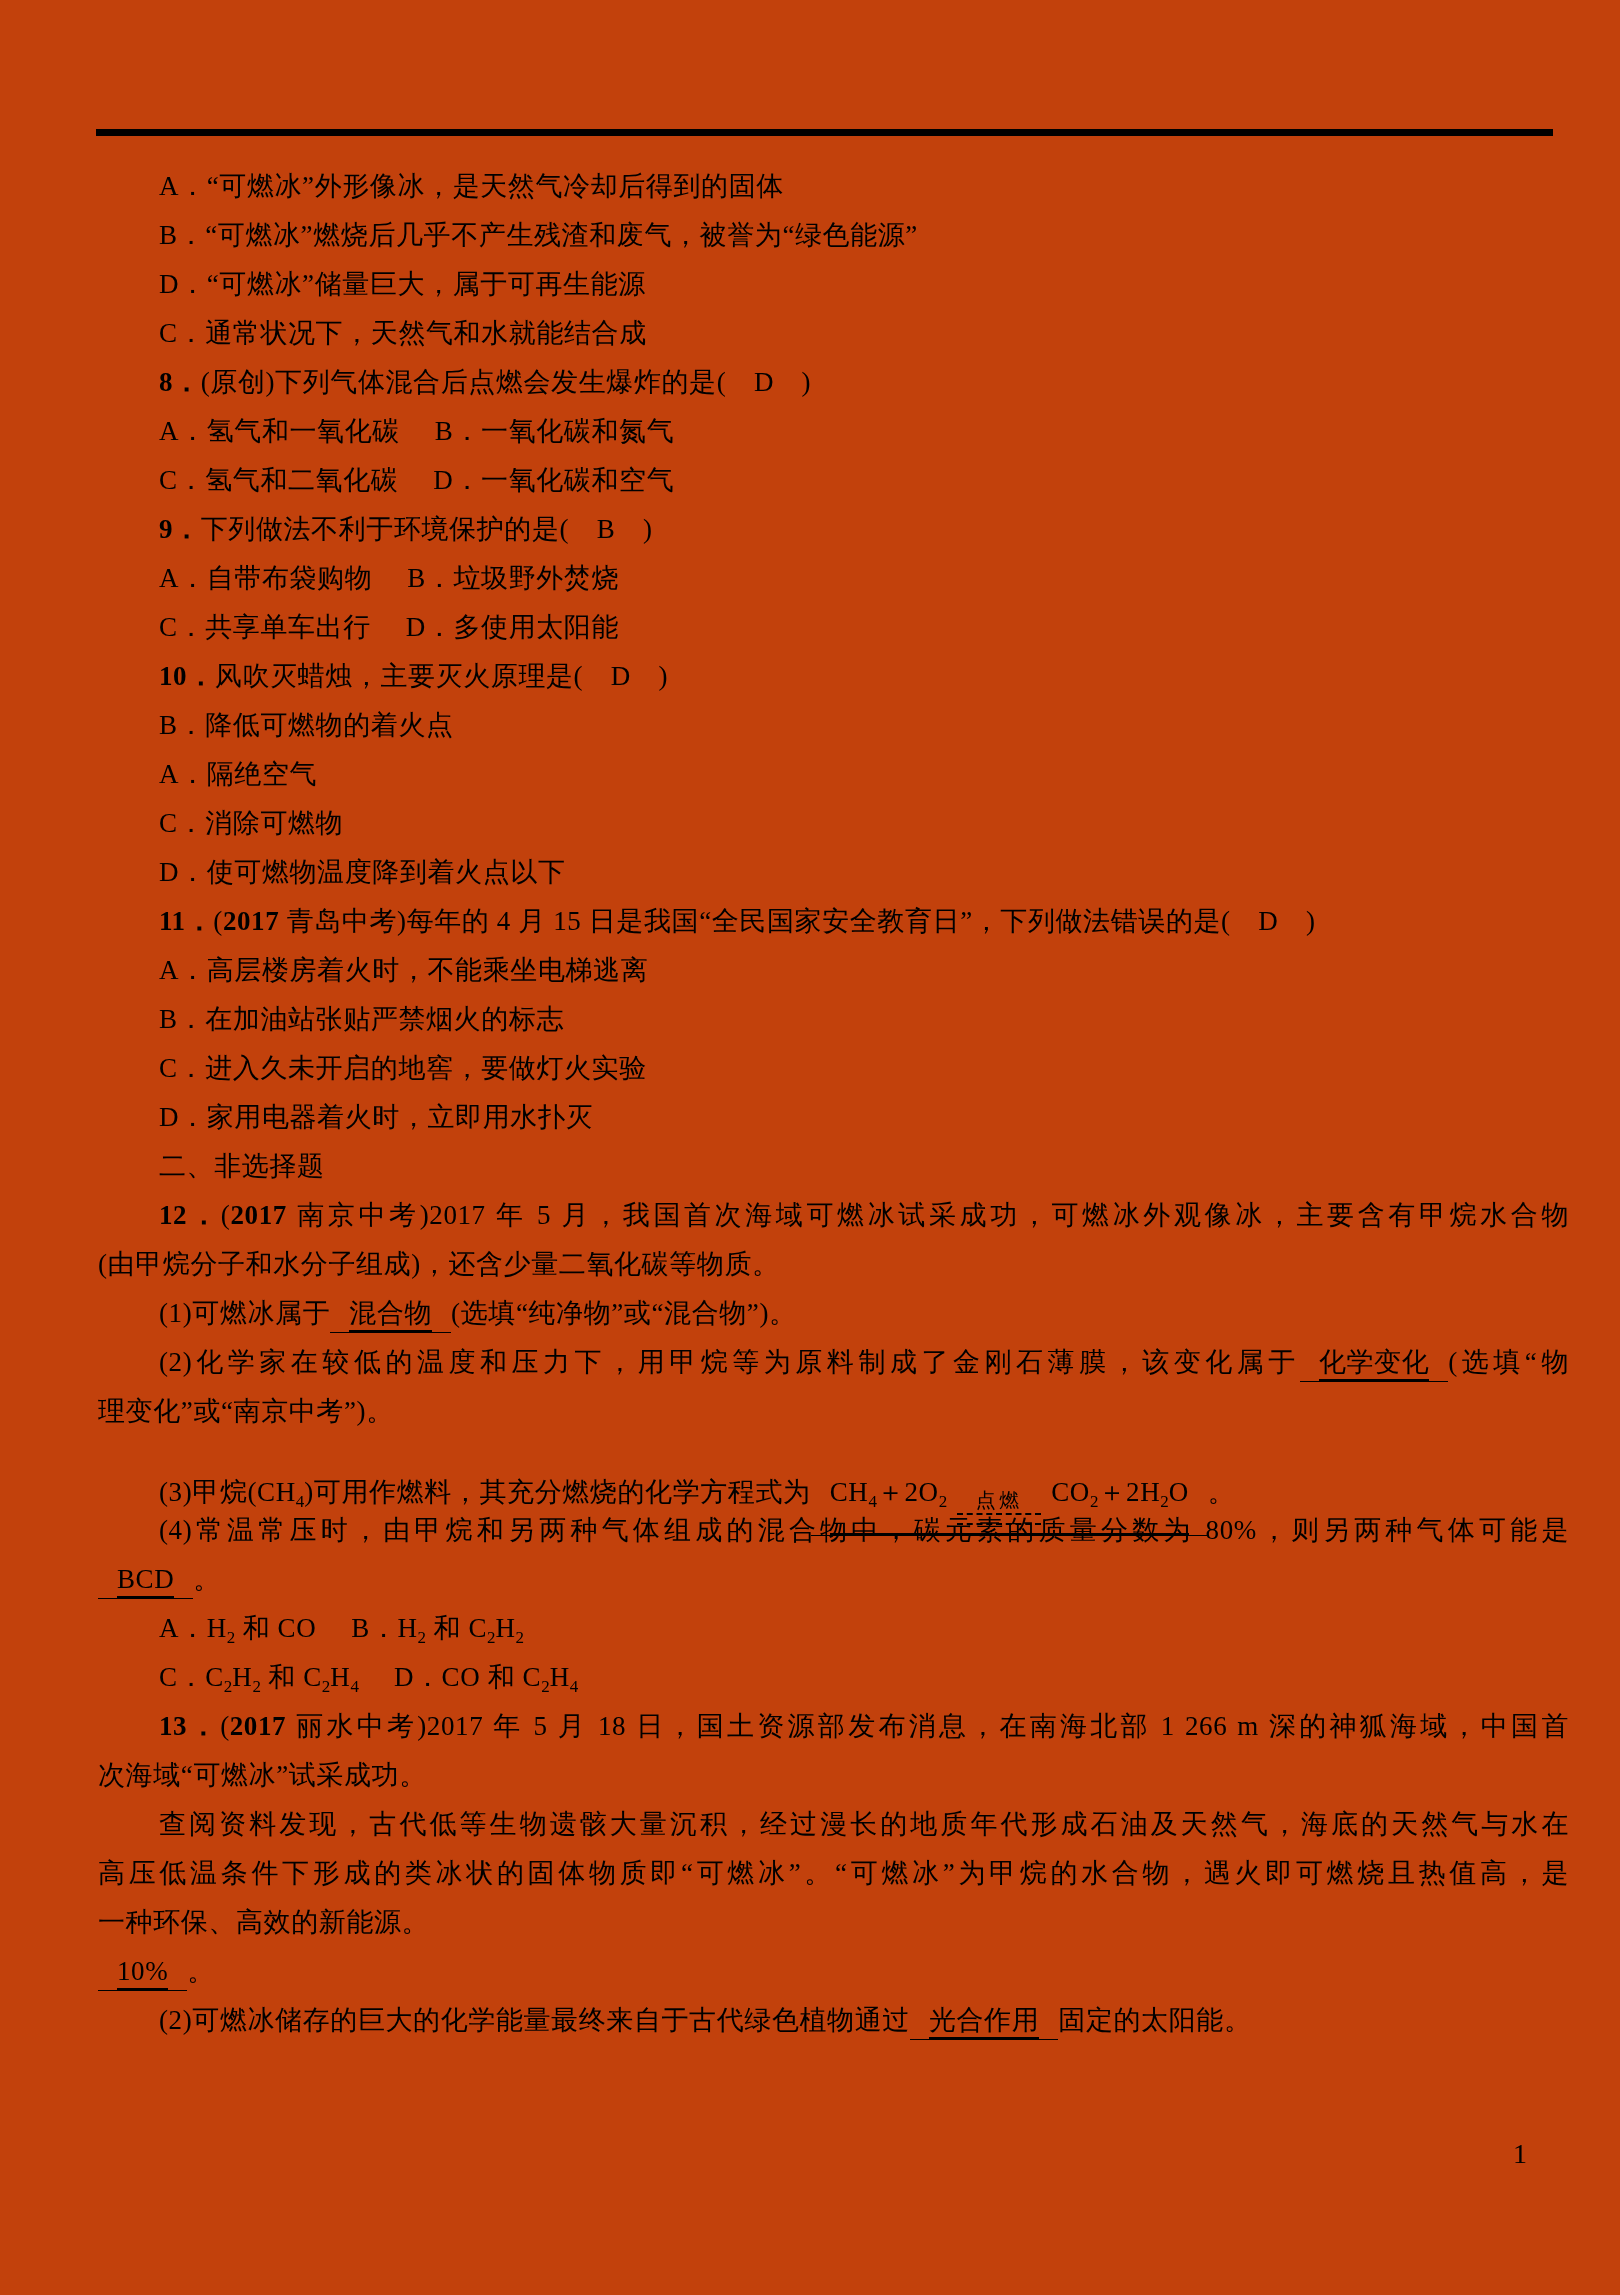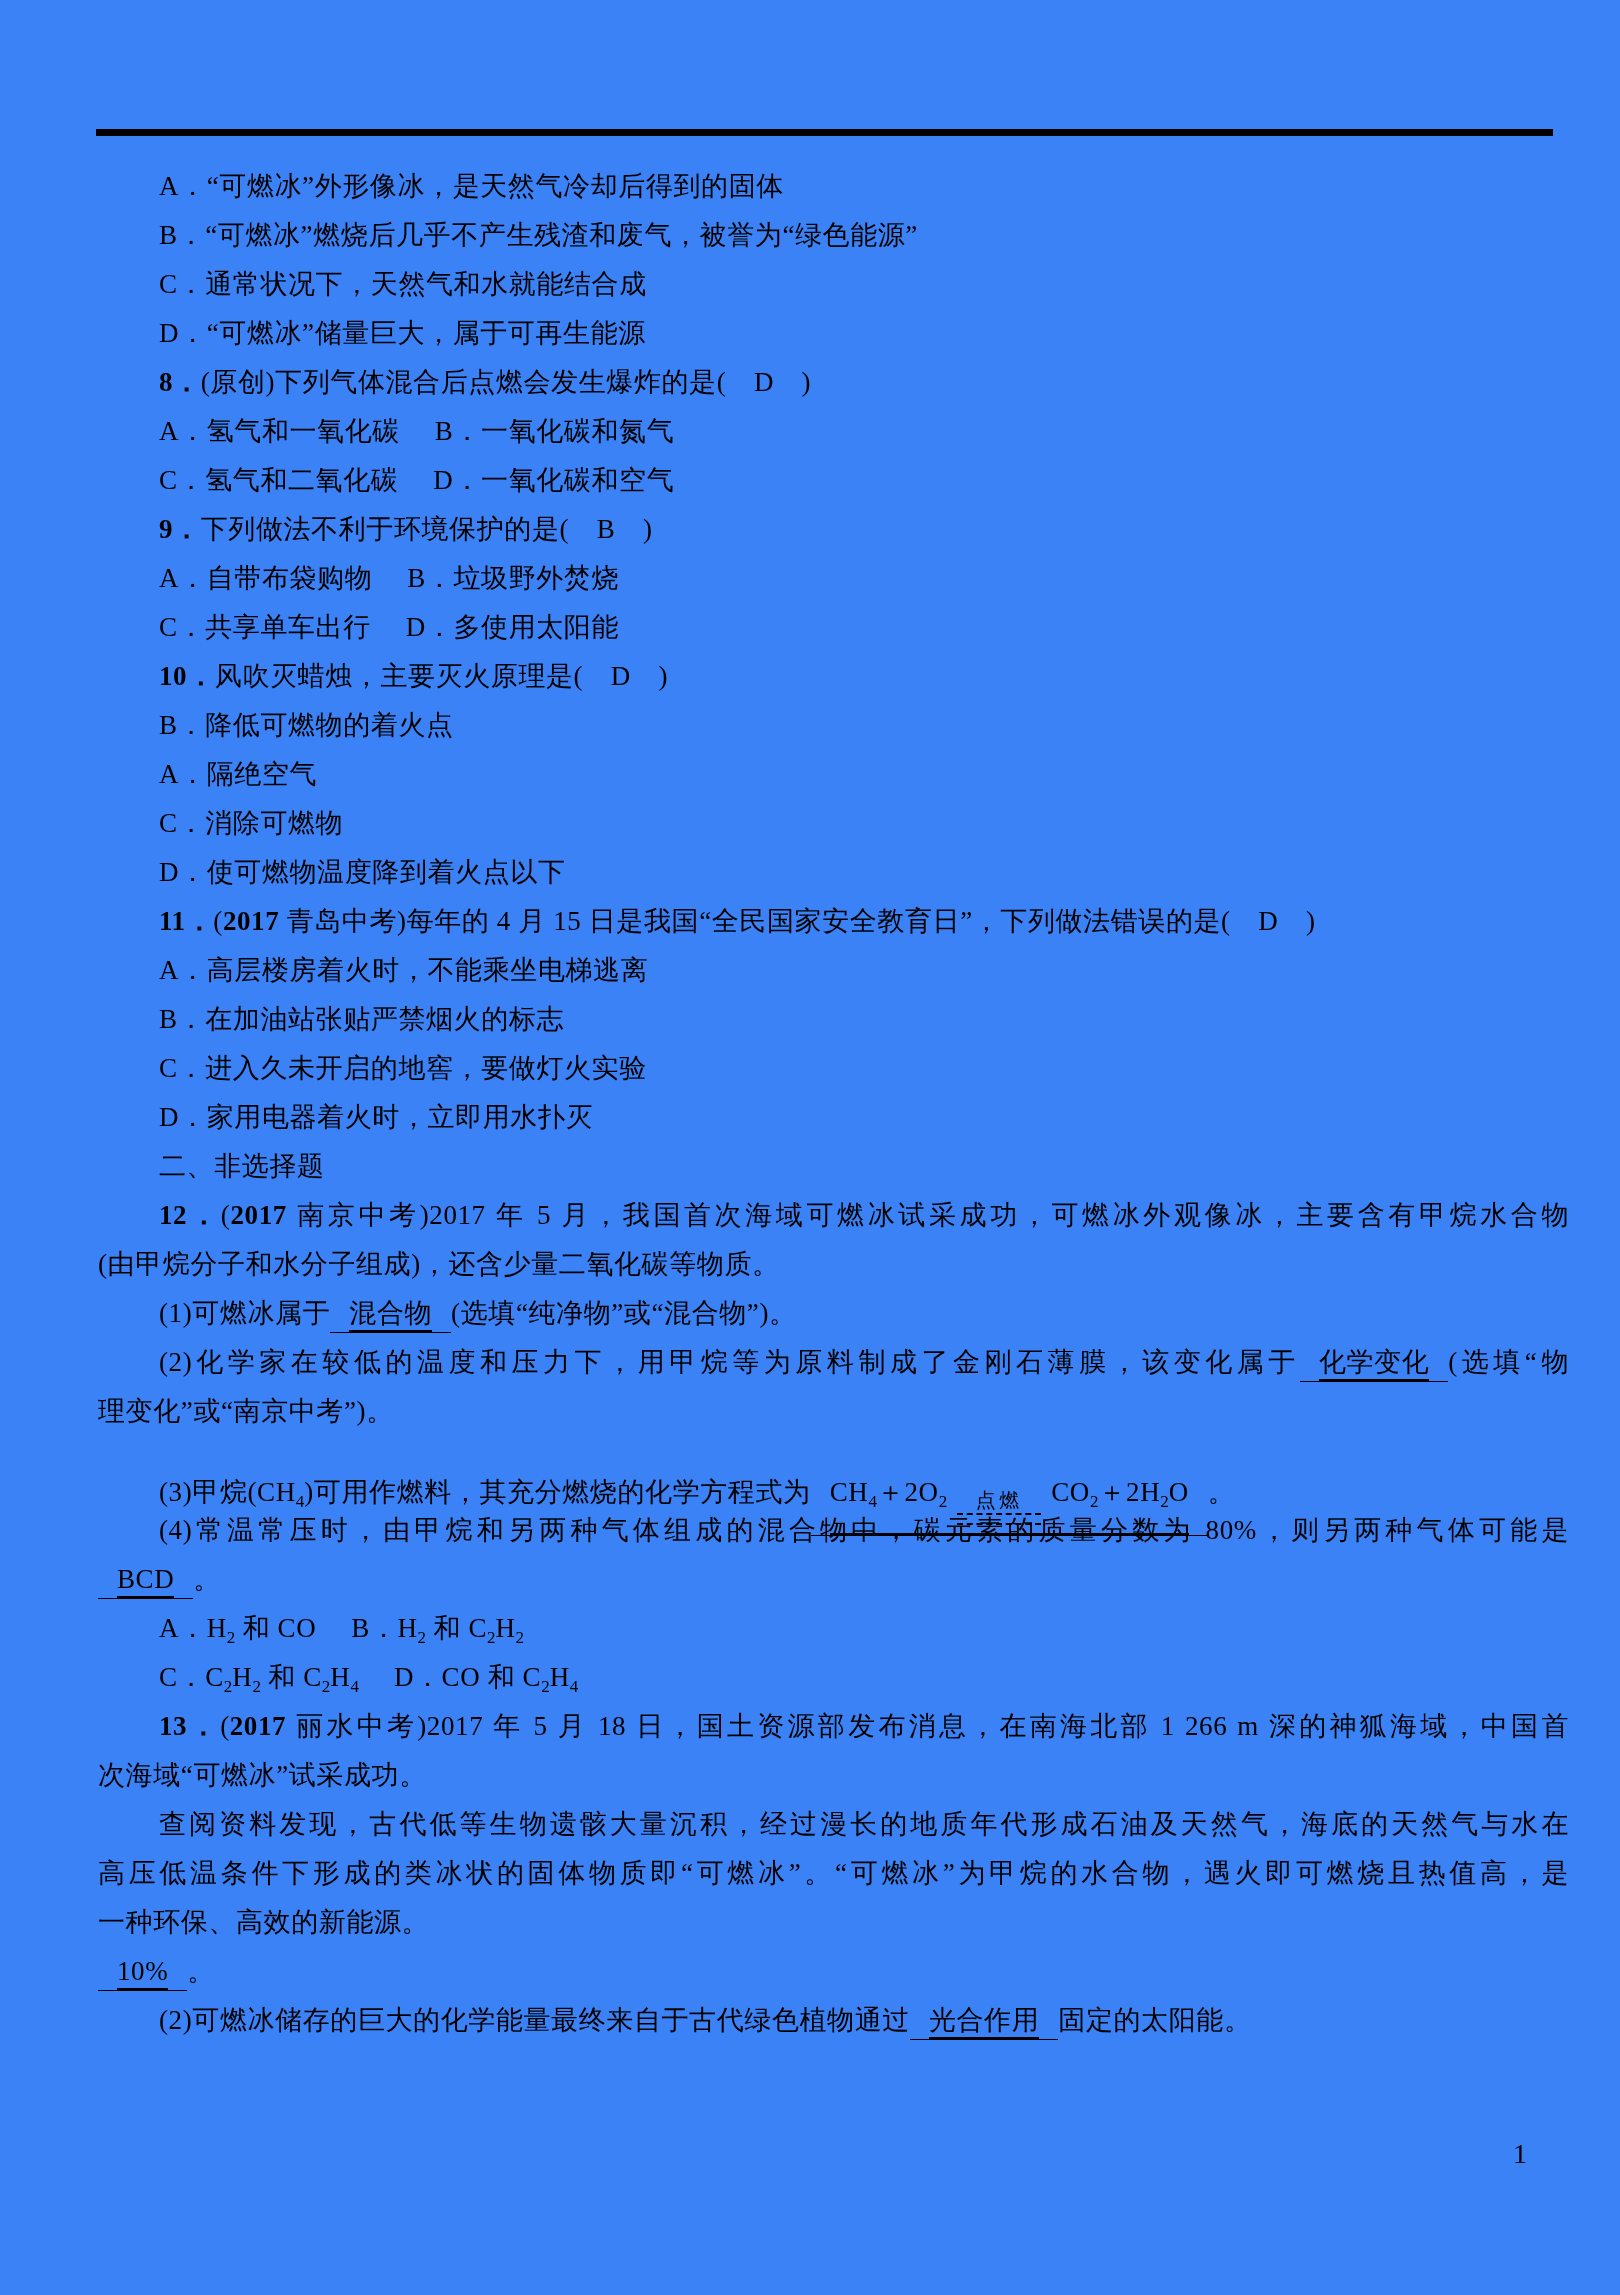--- a/index.html
+++ b/index.html
@@ -1,20 +1,20 @@
 <!DOCTYPE html>
 <html style="font-size:9px"><head>
 <meta charset="utf-8">
 <style>
   html,body{margin:0;padding:0;background:#ffffff;}
   .page{
     position:relative;
     width:1621px;
     height:2295px;
-    background:#3b82f6;
+    background:#c2410c;
     font-family:"Liberation Serif","DejaVu Serif",serif;
     color:#000;
     overflow:hidden;
   }
   .rule{
     position:absolute;
     left:96px;
     top:129px;
     width:1457px;
     height:6.8px;
@@ -92,22 +92,22 @@
   }
 </style>
 </head>
 <body>
 
 <div class="page">
   <div class="rule"></div>
   <div class="content" id="content">
       <div class="line indent"><span class="t">A．“可燃冰”外形像冰，是天然气冷却后得到的固体</span></div>
       <div class="line indent"><span class="t">B．“可燃冰”燃烧后几乎不产生残渣和废气，被誉为“绿色能源”</span></div>
+      <div class="line indent"><span class="t">D．“可燃冰”储量巨大，属于可再生能源</span></div>
       <div class="line indent"><span class="t">C．通常状况下，天然气和水就能结合成</span></div>
-      <div class="line indent"><span class="t">D．“可燃冰”储量巨大，属于可再生能源</span></div>
       <div class="line indent"><span class="t bold">8．</span><span class="t">(原创)下列气体混合后点燃会发生爆炸的是(　D　)</span></div>
       <div class="line indent"><span class="t">A．氢气和一氧化碳　 B．一氧化碳和氮气</span></div>
       <div class="line indent"><span class="t">C．氢气和二氧化碳　 D．一氧化碳和空气</span></div>
       <div class="line indent"><span class="t bold">9．</span><span class="t">下列做法不利于环境保护的是(　B　)</span></div>
       <div class="line indent"><span class="t">A．自带布袋购物　 B．垃圾野外焚烧</span></div>
       <div class="line indent"><span class="t">C．共享单车出行　 D．多使用太阳能</span></div>
       <div class="line indent"><span class="t bold">10．</span><span class="t">风吹灭蜡烛，主要灭火原理是(　D　)</span></div>
       <div class="line indent"><span class="t">B．降低可燃物的着火点</span></div>
       <div class="line indent"><span class="t">A．隔绝空气</span></div>
       <div class="line indent"><span class="t">C．消除可燃物</span></div>

